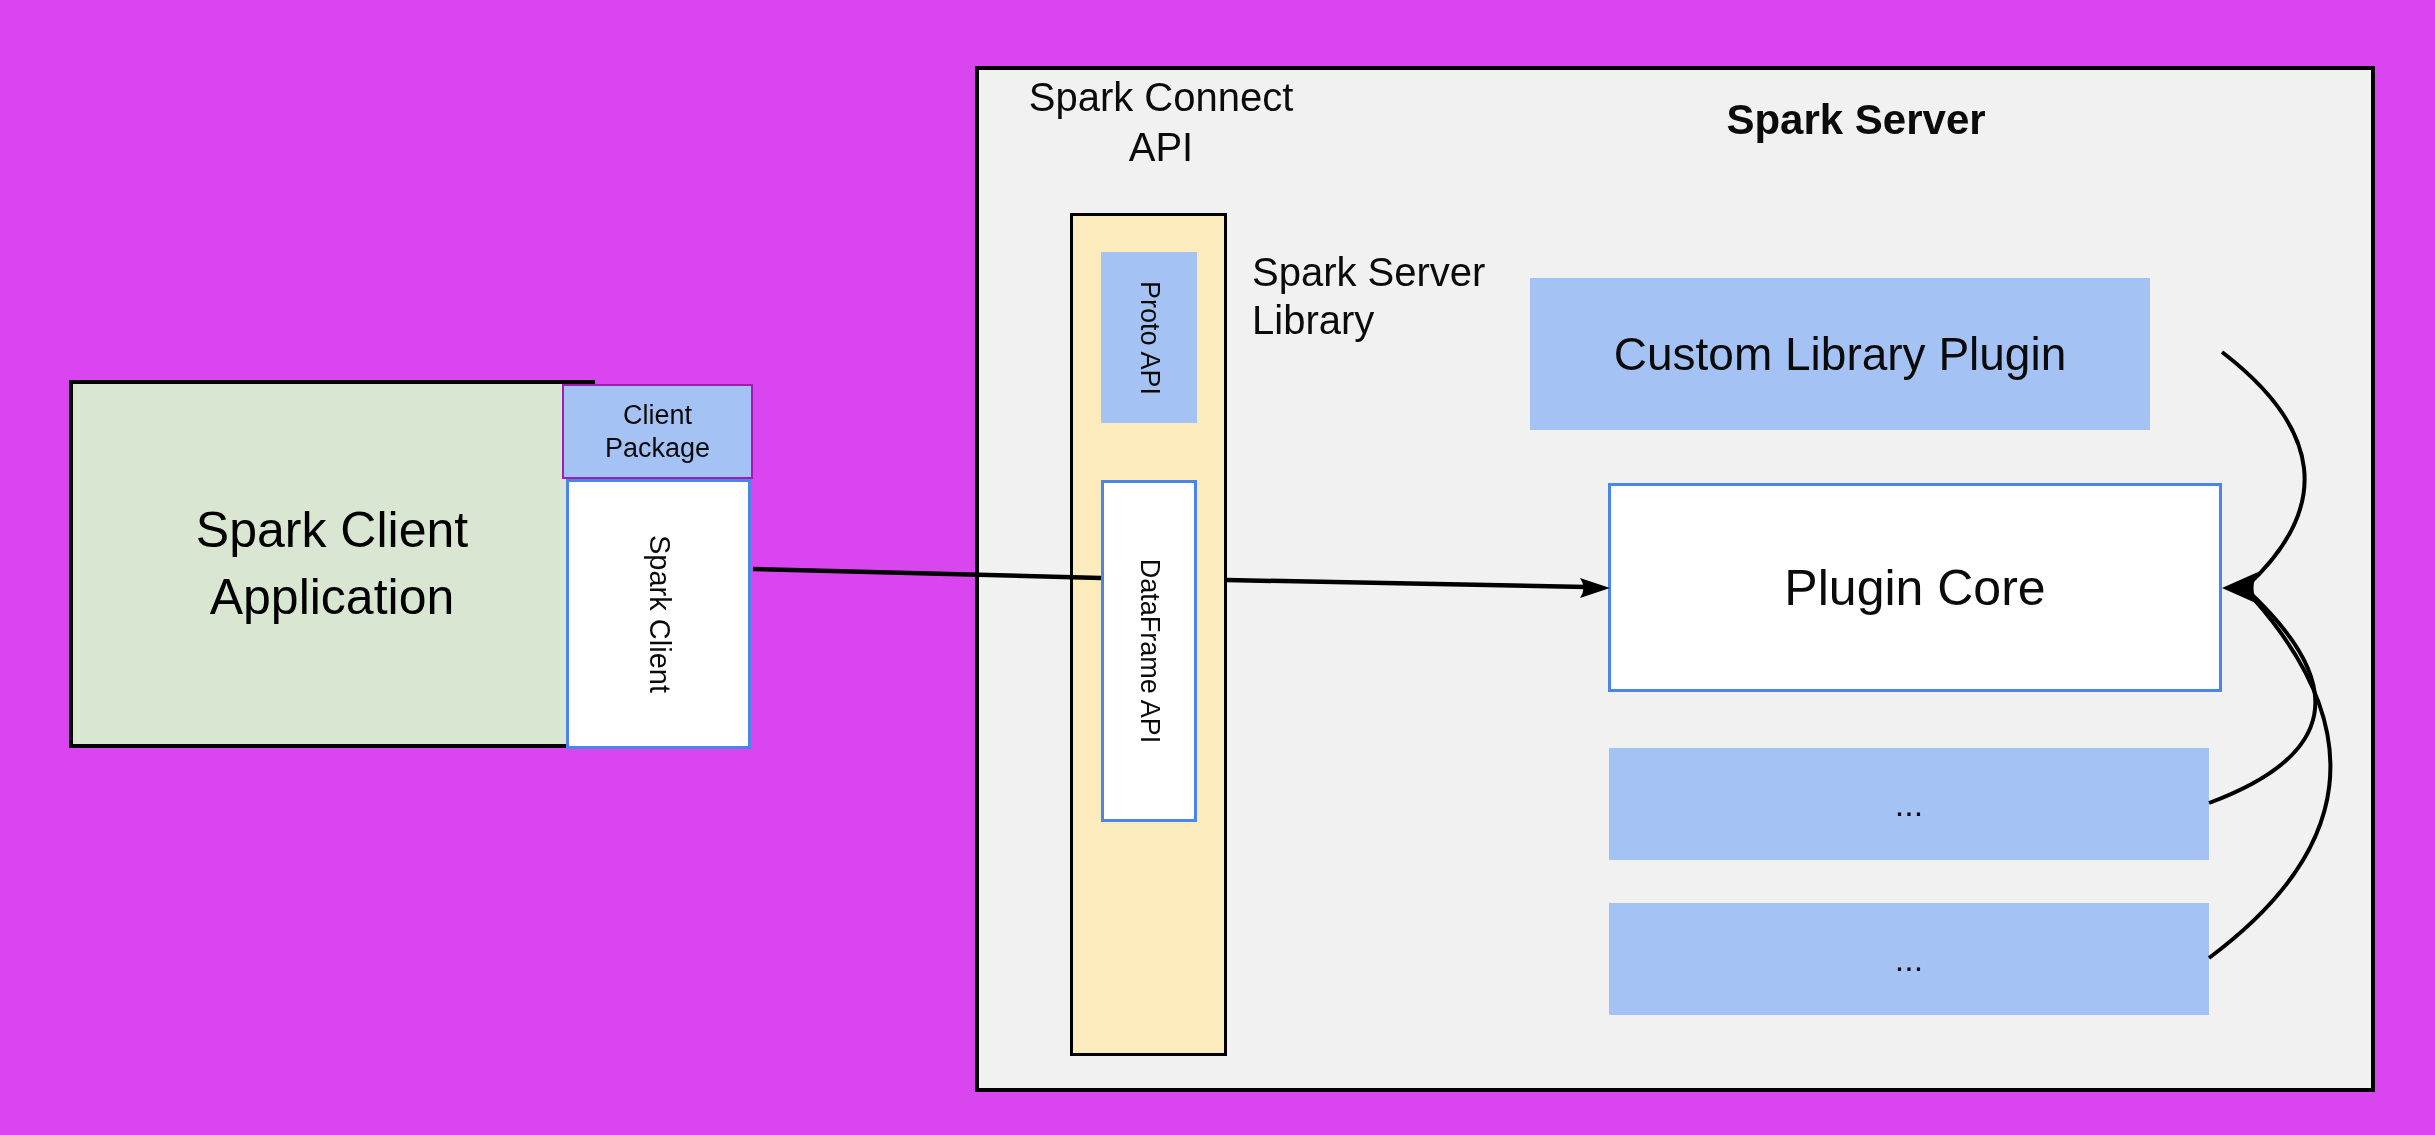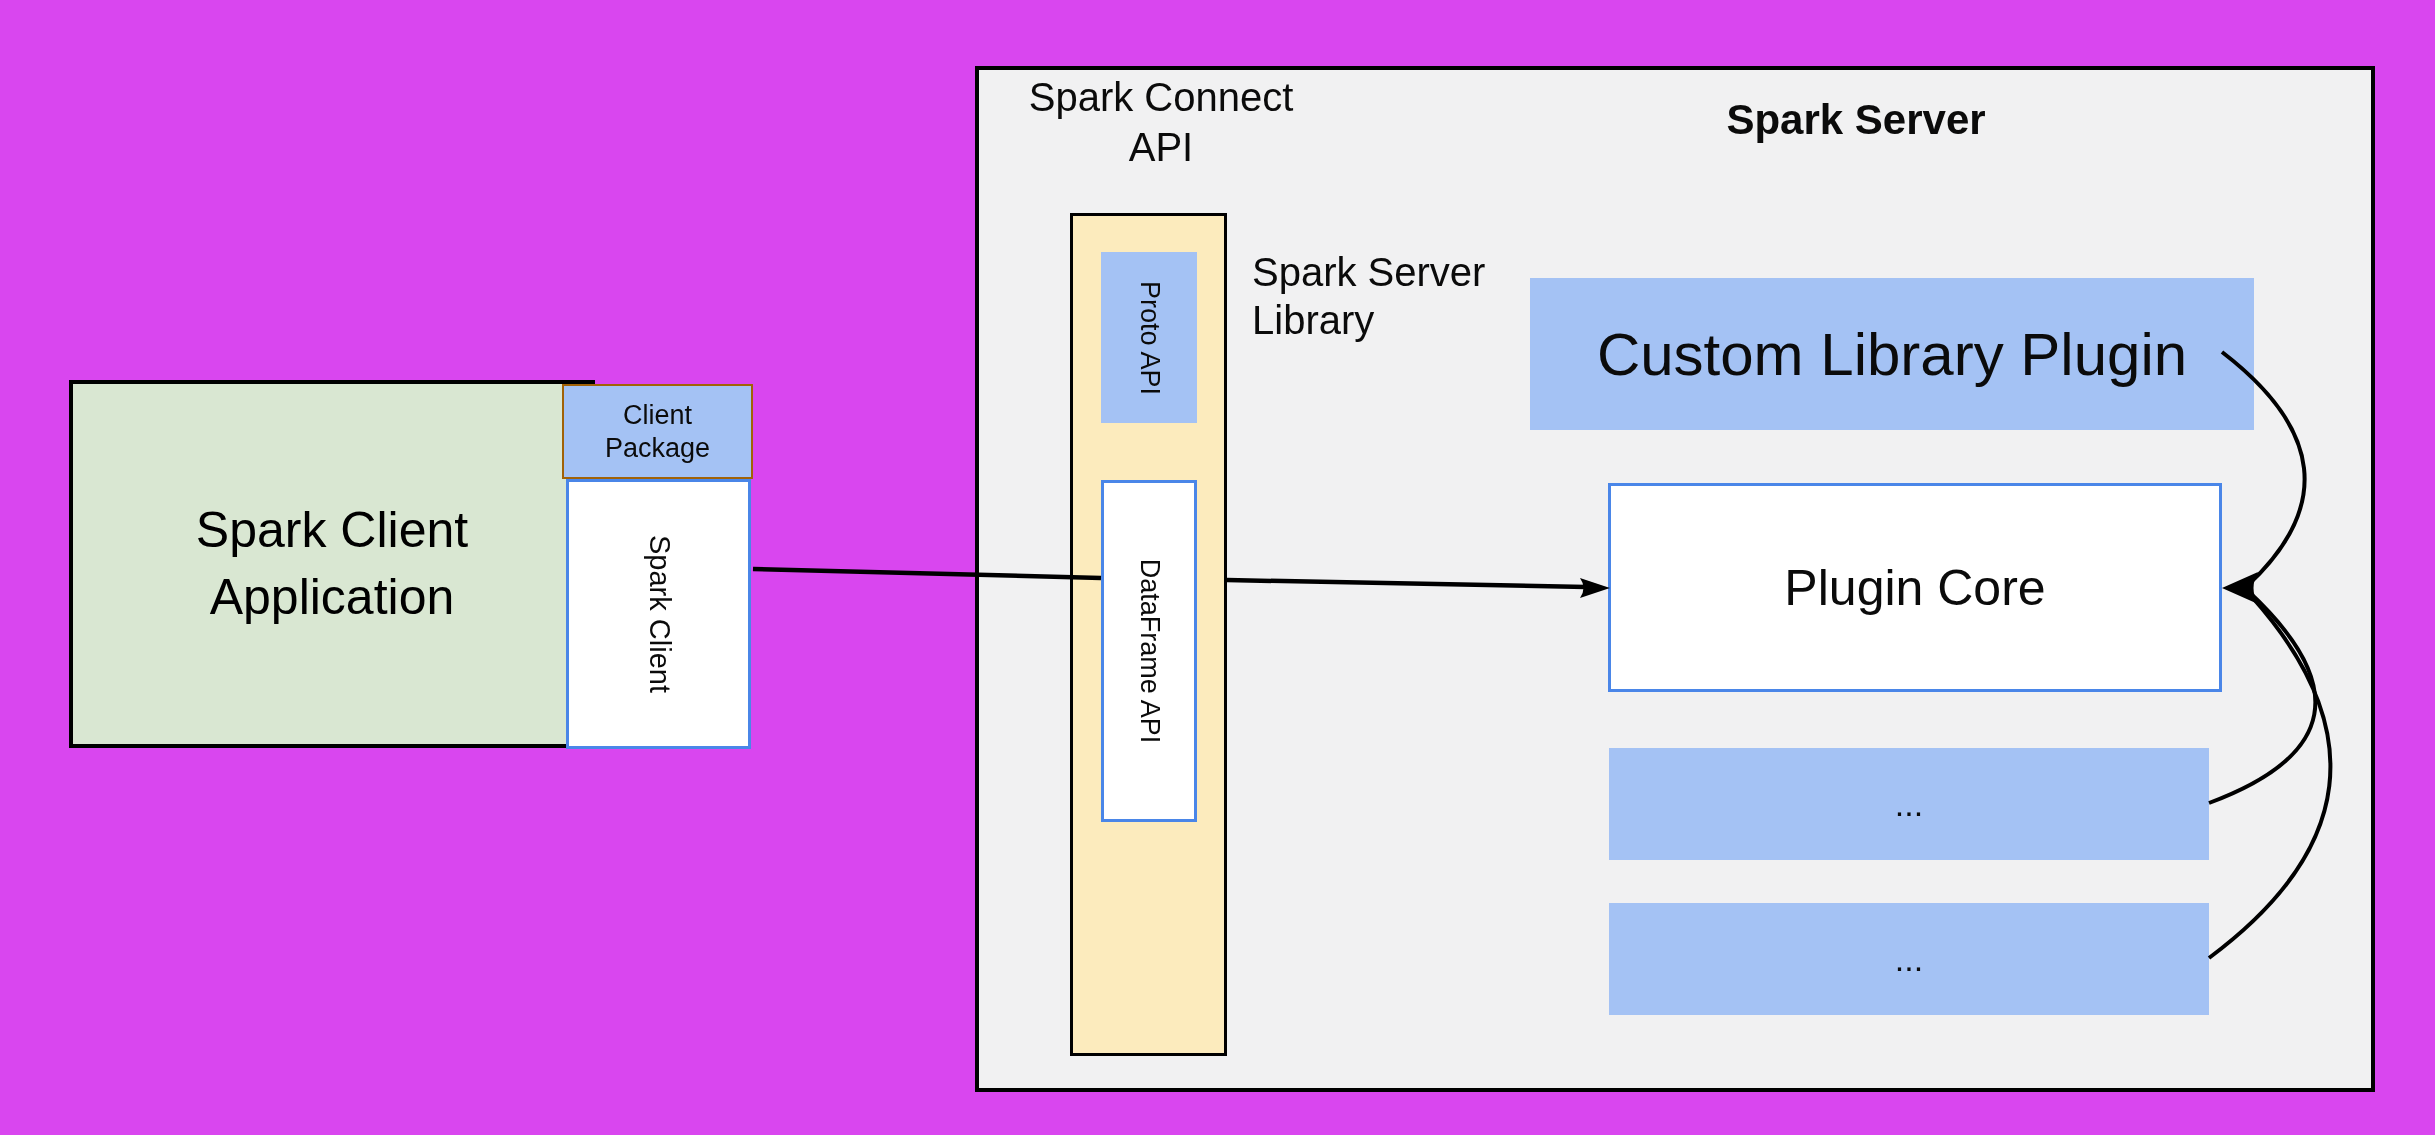--- a/index.html
+++ b/index.html
@@ -34,21 +34,21 @@
     border: 4px solid #000000;
     font-size: 50px;
     line-height: 67px;
     color: #000000;
   }
 
   
   .client-package {
     left: 562px; top: 384px; width: 191px; height: 95px;
     background: #a4c2f4;
-    border: 2px solid #a16207;
+    border: 2px solid #a21caf;
     font-size: 27px;
     line-height: 33px;
   }
 
   
   .spark-client {
     left: 566px; top: 479px; width: 185px; height: 270px;
     background: #ffffff;
     border: 3px solid #4a86e8;
   }
@@ -75,23 +75,23 @@
 
   .dataframe-api {
     left: 1101px; top: 480px; width: 96px; height: 342px;
     background: #ffffff;
     border: 3px solid #4a86e8;
   }
   .dataframe-api .vtext { font-size: 27px; }
 
   
   .custom-plugin {
-    left: 1530px; top: 278px; width: 724px; height: 152px;
+    left: 1530px; top: 278px; width: 620px; height: 152px;
     background: #a4c2f4;
-    font-size: 60px;
+    font-size: 46px;
   }
   .spark-core {
     left: 1608px; top: 483px; width: 614px; height: 209px;
     background: #ffffff;
     border: 3px solid #4a86e8;
     font-size: 50px;
   }
   .plugin-slot {
     background: #a4c2f4;
     font-size: 34px;

